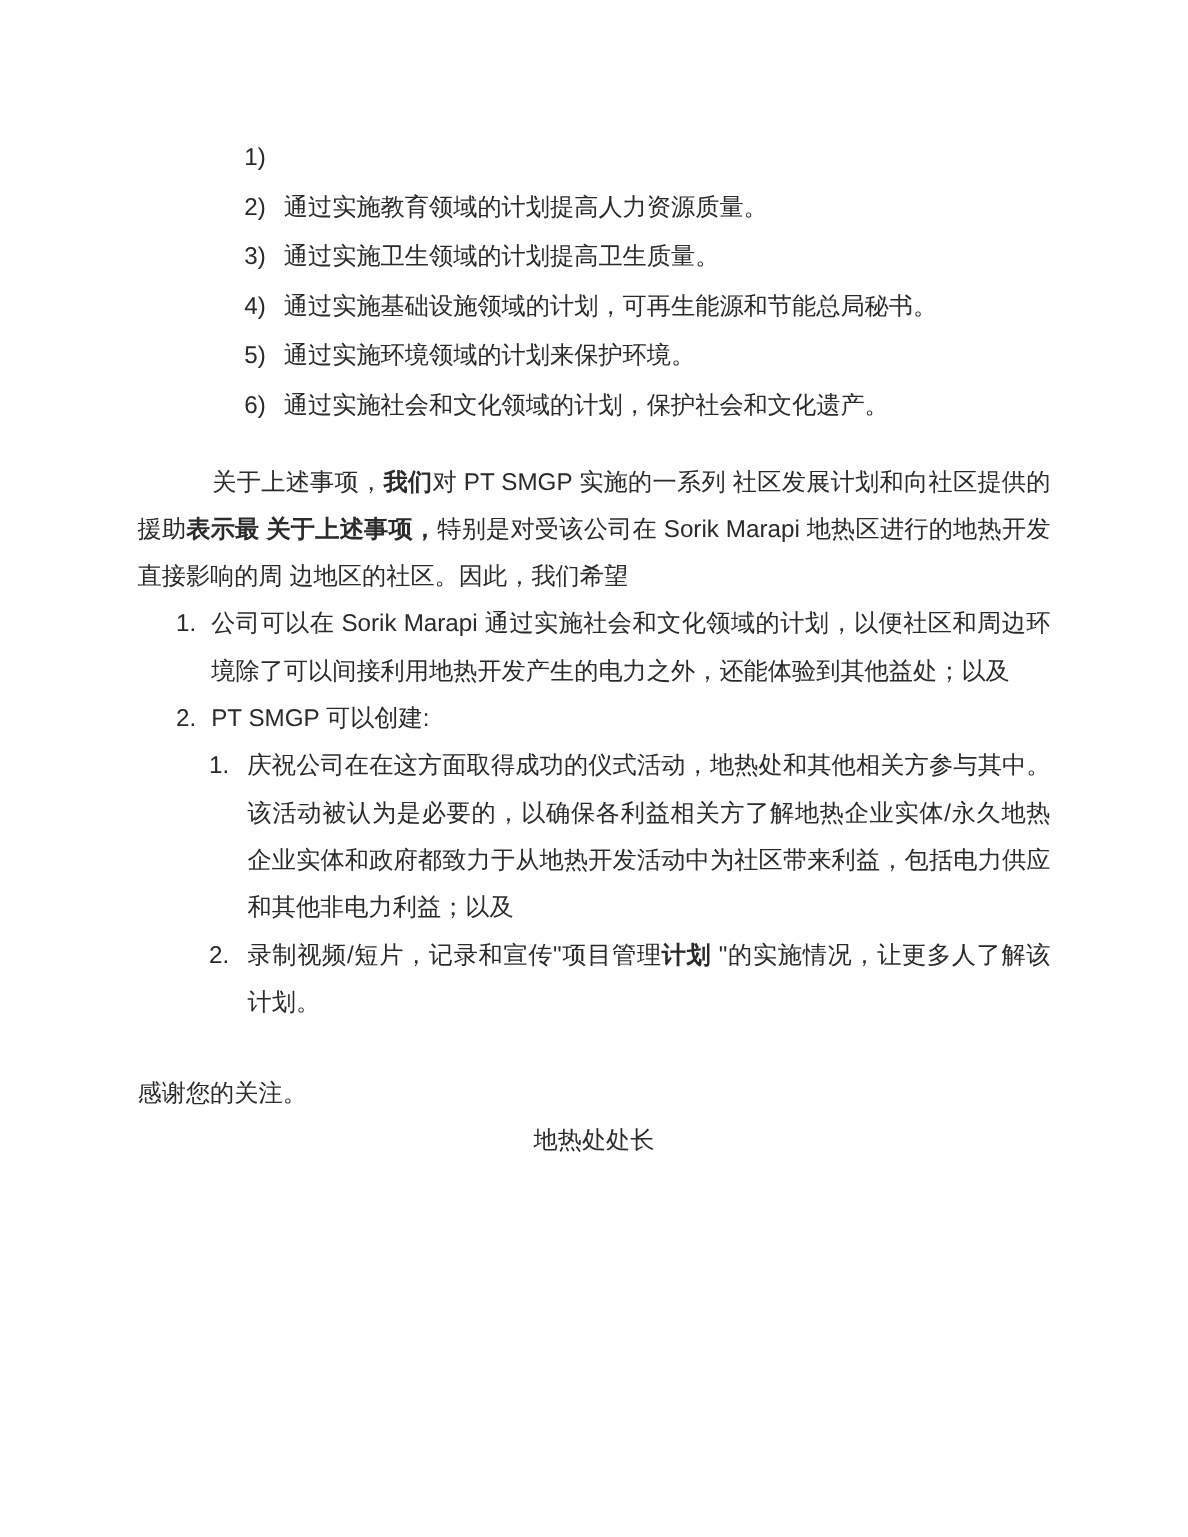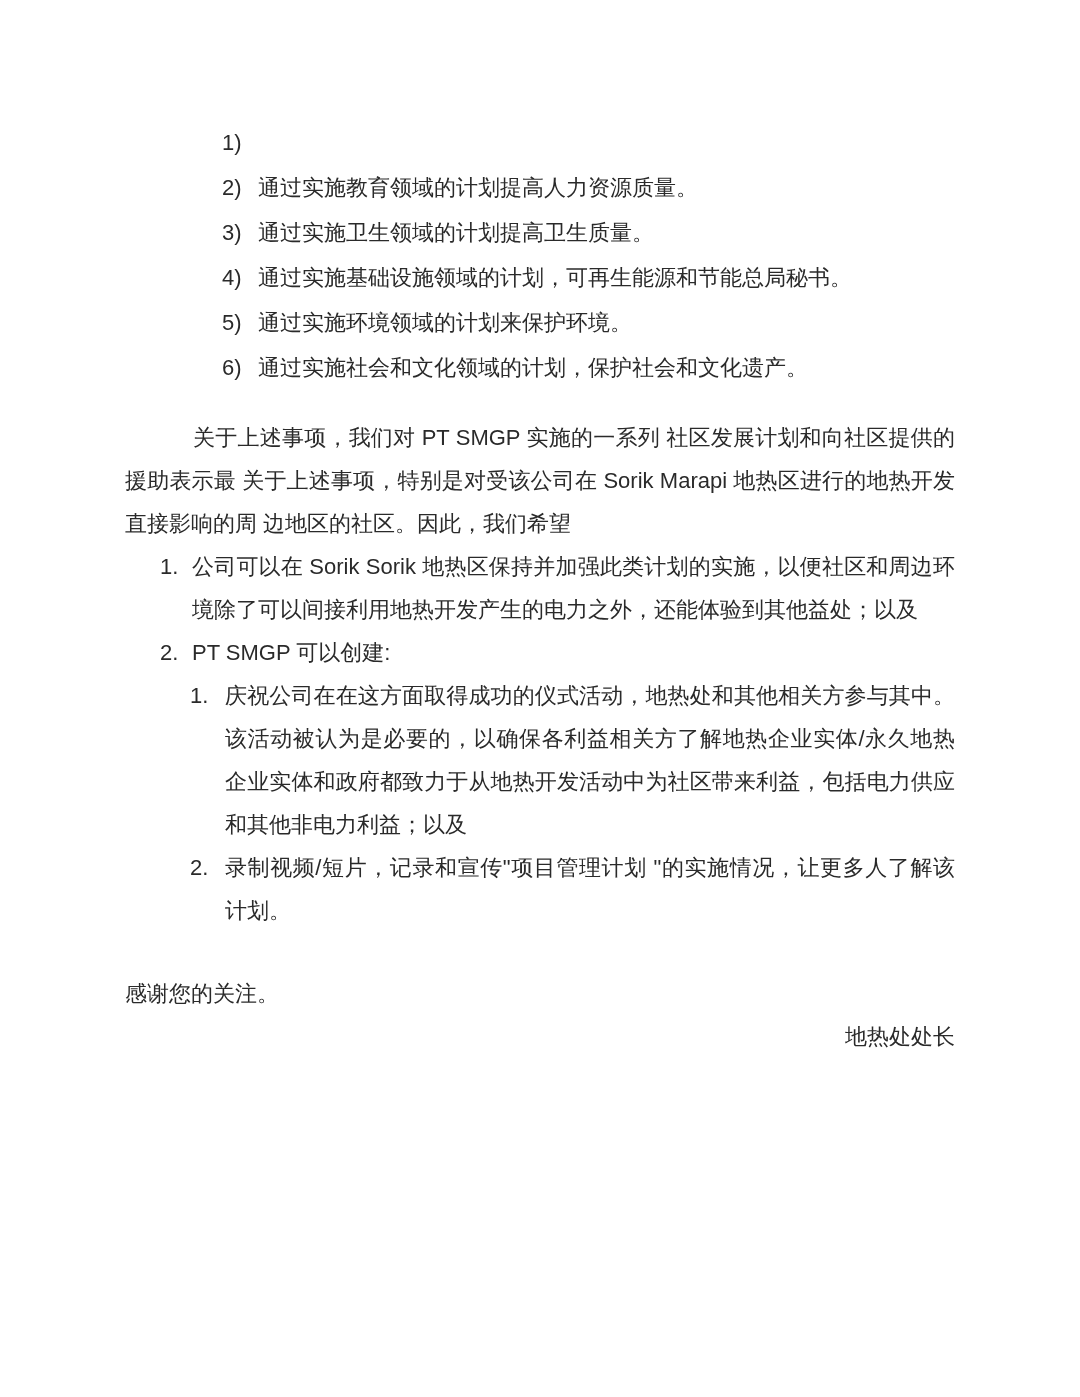--- a/index.html
+++ b/index.html
@@ -30,25 +30,25 @@
   .hang-list { list-style: none; }
   .hang-list li { display: flex; line-height: 43px; }
   .hang-list .num { flex-shrink: 0; }
   .hang-list .txt { flex: 1; text-align: justify; }
   .wish-list { margin-left: 35px; }
   .wish-list .num { width: 32px; }
   .creation-list { margin-left: 65px; }
   .creation-list .num { width: 35px; }
   
   .thanks { margin-top: 40px; line-height: 43px; }
-  .signature { text-align: right; line-height: 43px; }
+  .signature { text-align: center; line-height: 43px; }
   
   .cc-block { margin-top: 35px; line-height: 43px; }
   .cc-block div { line-height: 43px; }
-  .bold { font-weight: normal; margin-top: 35px; }
+  .bold { font-weight: bold; margin-top: 35px; }
 </style>
 </head>
 <body>
 
 <div class="page">
 
   <ol class="plans-list">
     <li>
       <span class="num">1)</span>
     </li>
@@ -72,21 +72,21 @@
       <span class="num">6)</span>
       <span class="txt">通过实施社会和文化领域的计划，保护社会和文化遗产。</span>
     </li>
   </ol>
 
   <p class="para"><span>关于上述事项，</span><span class="bold">我们</span><span>对 PT SMGP 实施的一系列 社区发展计划和向社区提供的援助</span><span class="bold">表示最 关于上述事项，</span><span>特别是对受该公司在 Sorik Marapi 地热区进行的地热开发直接影响的周 边地区的社区。因此，我们希望</span></p>
 
   <ol class="hang-list wish-list">
     <li>
       <span class="num">1.</span>
-      <span class="txt">公司可以在 Sorik Sorik 地热区保持并加强此类计划的实施，以便社区和周边环境除了可以间接利用地热开发产生的电力之外，还能体验到其他益处；以及</span>
+      <span class="txt">公司可以在 Sorik Marapi 通过实施社会和文化领域的计划，以便社区和周边环境除了可以间接利用地热开发产生的电力之外，还能体验到其他益处；以及</span>
     </li>
     <li>
       <span class="num">2.</span>
       <span class="txt">PT SMGP 可以创建:</span>
     </li>
   </ol>
 
   <ol class="hang-list creation-list">
     <li>
       <span class="num">1.</span>

